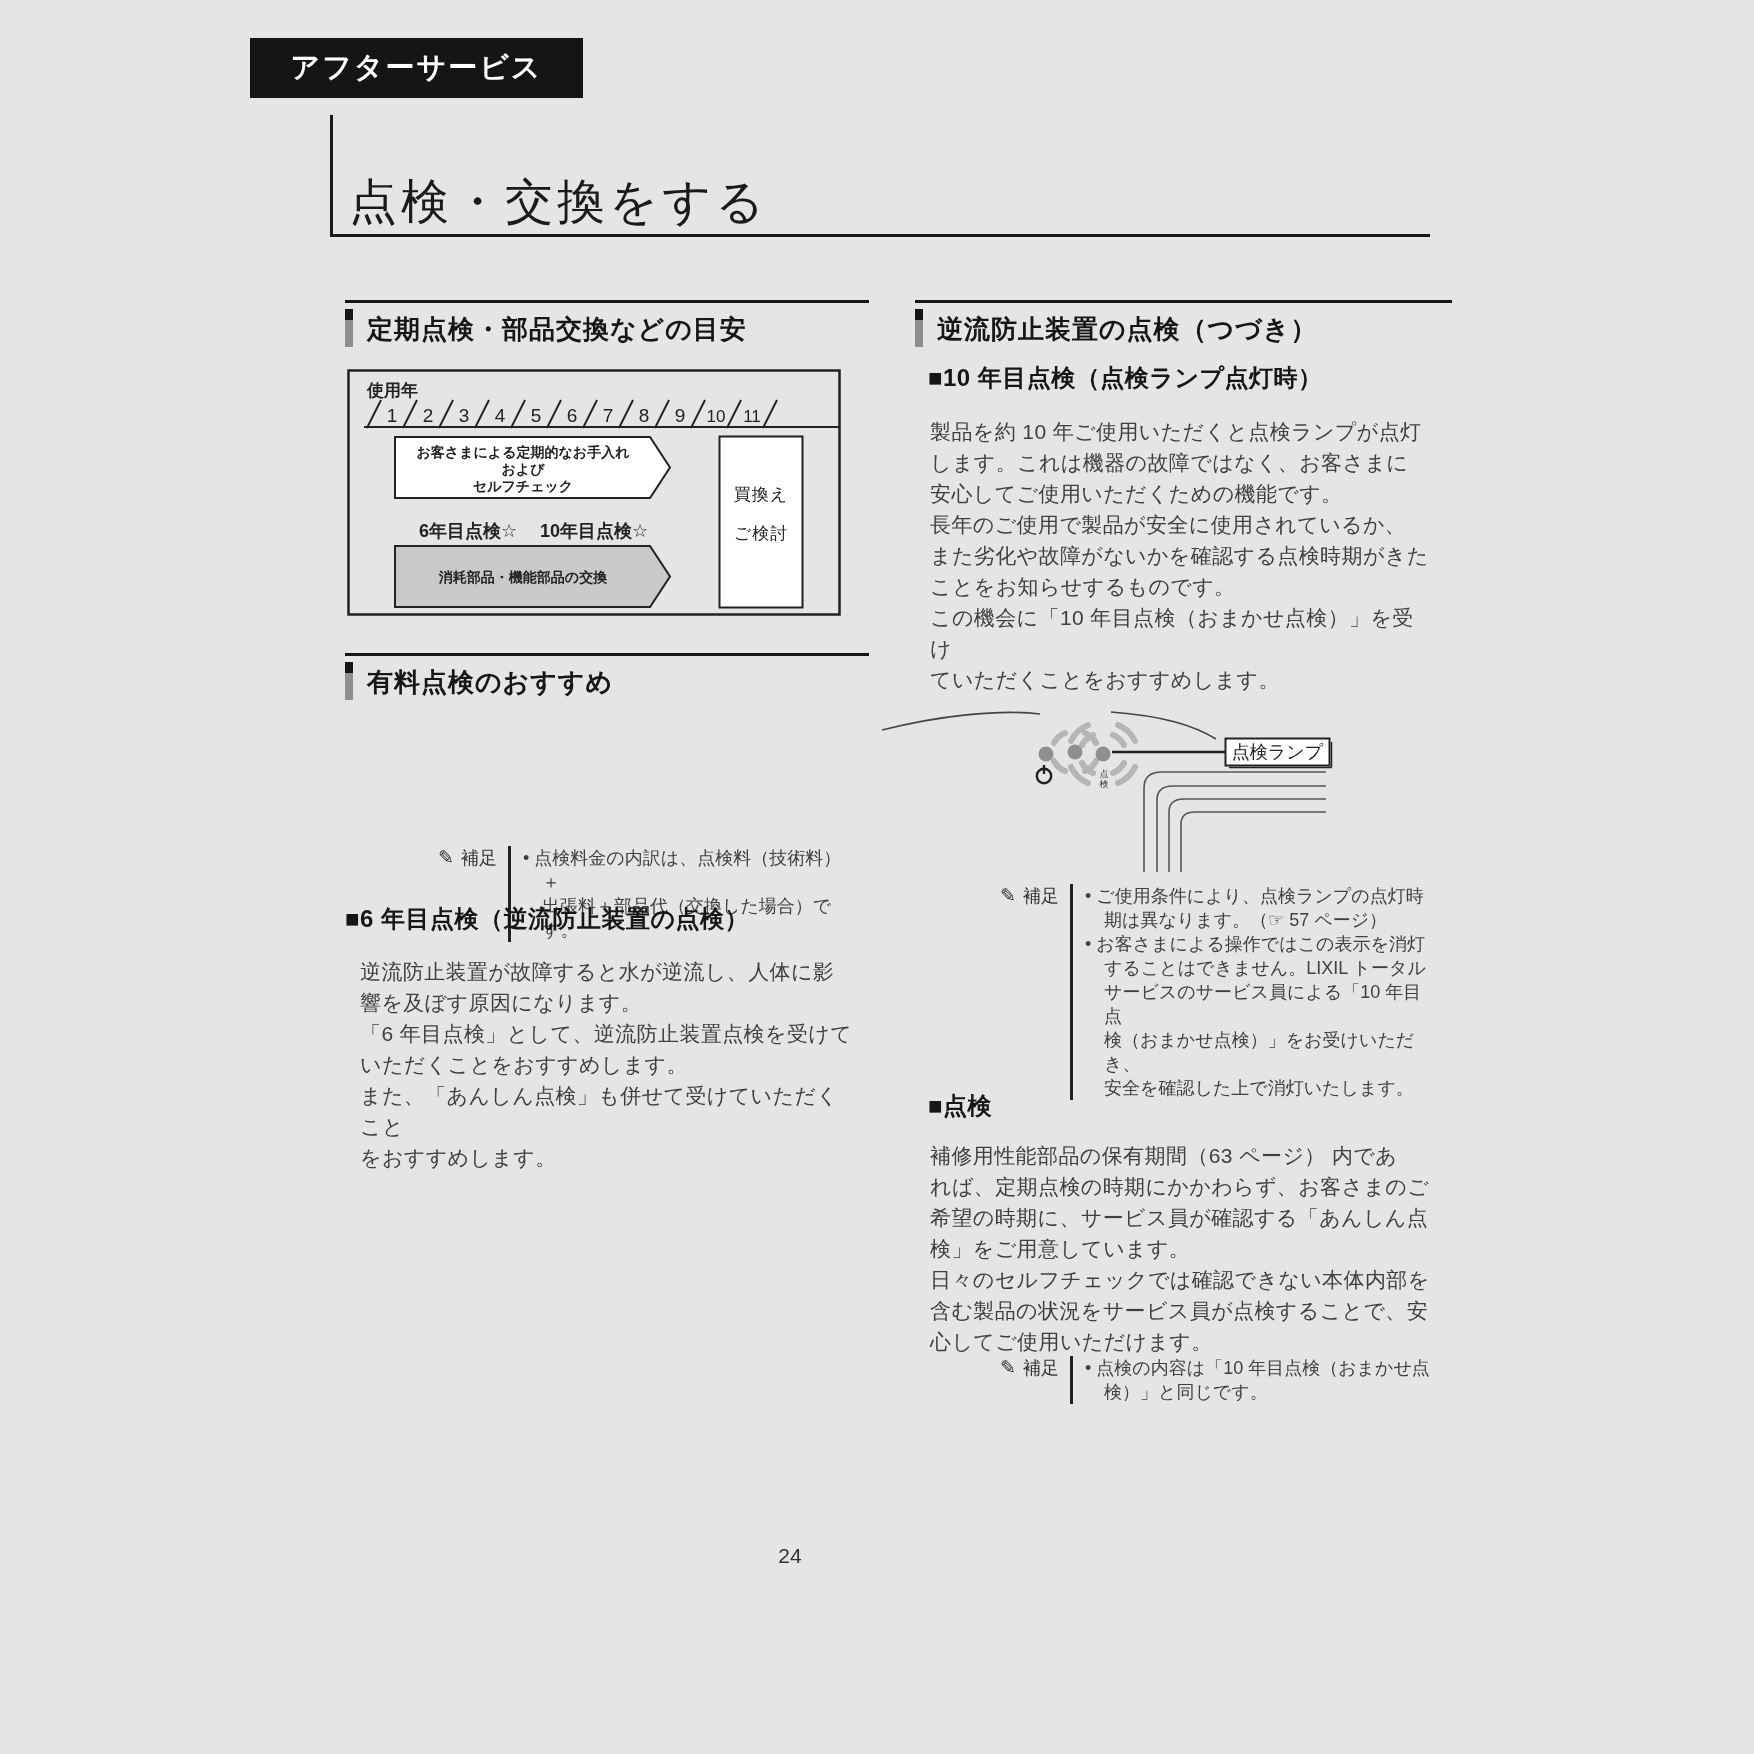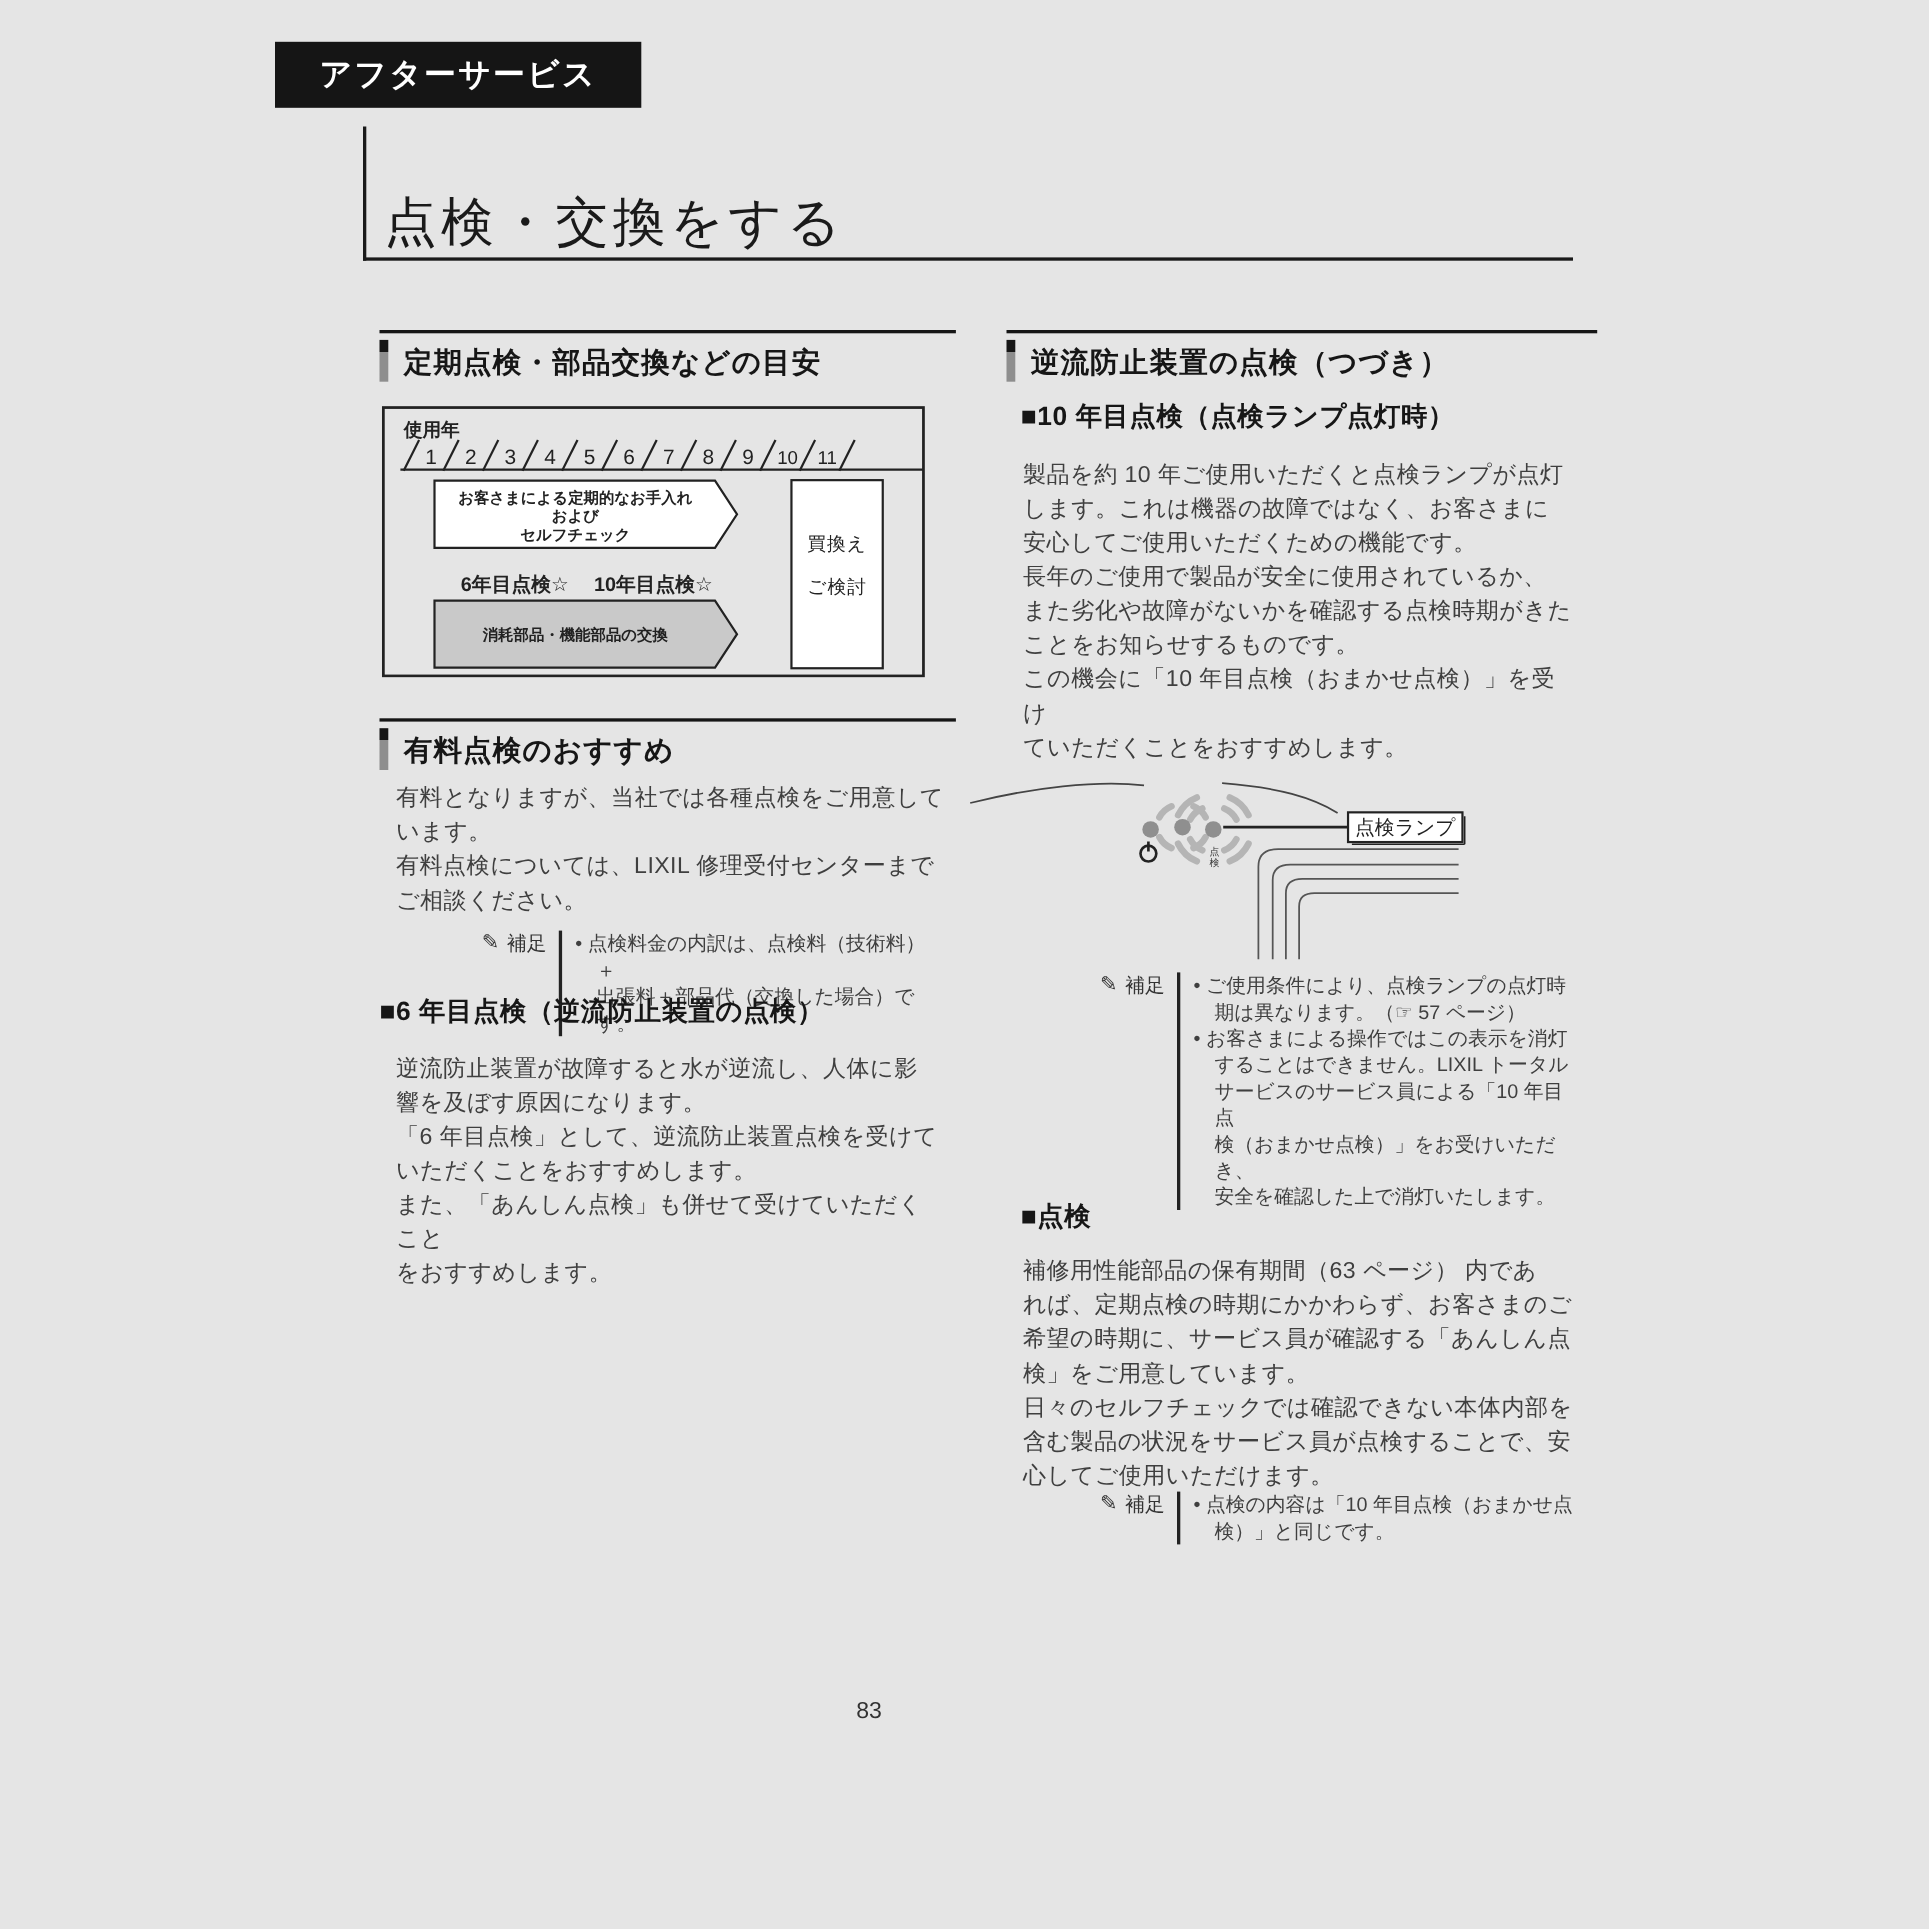--- a/index.html
+++ b/index.html
@@ -83,24 +83,20 @@
     <text x="247" y="168" font-size="18" font-weight="bold" fill="#222" text-anchor="middle">10年目点検☆</text>
     <polygon points="48,177 303,177 323,207.5 303,238 48,238" fill="#c9c9c9" stroke="#222" stroke-width="2"></polygon>
     <text x="176" y="213" font-size="14" font-weight="bold" fill="#222" text-anchor="middle">消耗部品・機能部品の交換</text>
     <rect x="372.5" y="67.5" width="83" height="171" fill="#ffffff" stroke="#222" stroke-width="2"></rect>
     <text x="414" y="131" font-size="17" fill="#222" text-anchor="middle" letter-spacing="1">買換え</text>
     <text x="414" y="170" font-size="17" fill="#222" text-anchor="middle" letter-spacing="1">ご検討</text>
   </svg>
 
   <div class="abs sec-head" style="left:345px;top:653px;width:502px;">有料点検のおすすめ</div>
 
-  <div class="abs body" style="left:360px;top:710px;width:500px;">有料となりますが、当社では各種点検をご用意して
-います。
-有料点検については、LIXIL 修理受付センターまで
-ご相談ください。</div>
 
   <div class="abs note" style="left:438px;top:846px;width:420px;">
     <span class="note-label">
       <span class="pencil">✎</span>
       <span>補足</span>
     </span>
     <div class="note-items">
       <div class="note-item">• 点検料金の内訳は、点検料（技術料）＋
 出張料＋部品代（交換した場合）です。</div>
     </div>
@@ -197,15 +193,15 @@
     <span class="note-label">
       <span class="pencil">✎</span>
       <span>補足</span>
     </span>
     <div class="note-items">
       <div class="note-item">• 点検の内容は「10 年目点検（おまかせ点
 検）」と同じです。</div>
     </div>
   </div>
 
-  <div class="abs page-num">83</div>
+  <div class="abs page-num">24</div>
 
 </div>
 
 </body></html>

